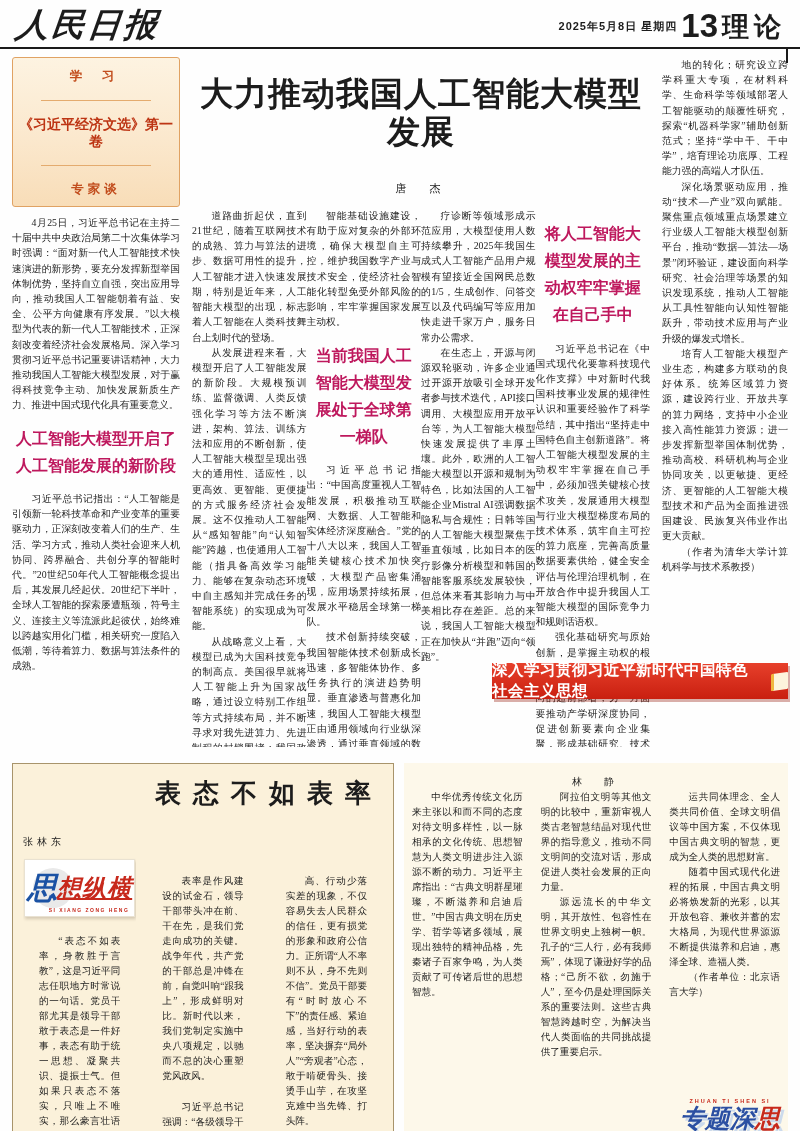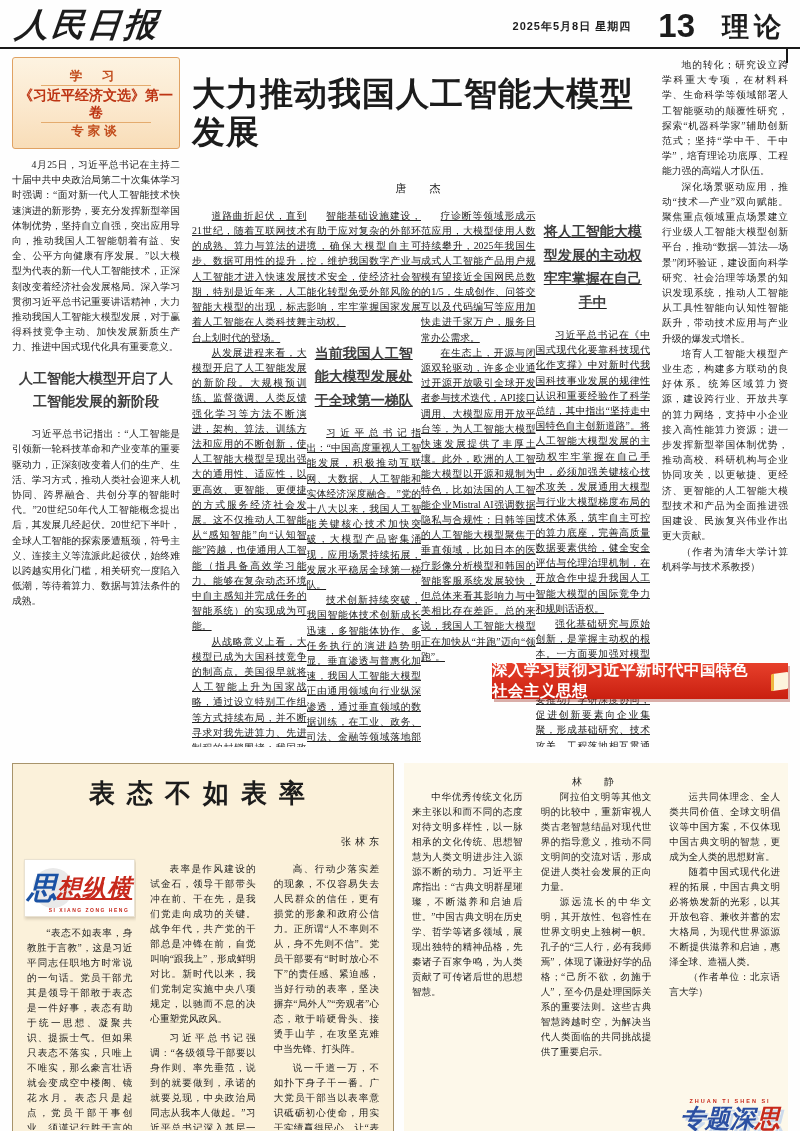--- a/index.html
+++ b/index.html
@@ -3,62 +3,62 @@
 <meta charset="utf-8">
 <style>
   html,body{margin:0;padding:0;}
   body{width:800px;height:1131px;background:#fefefe;position:relative;overflow:hidden;
        font-family:"Liberation Serif","DejaVu Serif",serif;color:#1c1c1c;}
   
   .header{display:flex;align-items:flex-end;justify-content:space-between;
           padding:8px 14px 6px 16px;border-bottom:2px solid #1a1a1a;position:relative;}
   .masthead{font-family:"DejaVu Serif",serif;font-weight:900;font-style:italic;
             font-size:33px;letter-spacing:3px;transform:skewX(-6deg);line-height:1;}
-  .header-right{display:flex;align-items:flex-end;gap:27px;}
+  .header-right{display:flex;align-items:flex-end;gap:4px;}
   .pub-date{font-family:"Liberation Sans",sans-serif;font-weight:bold;font-size:11px;margin-bottom:7px;letter-spacing:1px;}
   .page-no{font-family:"Liberation Sans",sans-serif;font-weight:bold;font-size:33px;line-height:.9;}
   .section-name{font-family:"Liberation Sans",sans-serif;font-weight:900;font-size:27px;line-height:.95;letter-spacing:5px;}
   .corner-hook{position:absolute;right:12px;bottom:-16px;width:2px;height:16px;background:#1a1a1a;}
   
   .top{position:relative;margin:8px 12px 0;display:flex;gap:12px;height:690px;}
   .col-a{width:168px;height:690px;overflow:hidden;flex:none;}
   .expert-box{background:linear-gradient(180deg,#fdf3e1 0%,#fbe8cd 55%,#f8ddb8 100%);
-              border:1px solid #e0a263;border-radius:3px;height:92px;box-sizing:border-box;
+              border:1px solid #e0a263;border-radius:3px;height:150px;box-sizing:border-box;
               padding:10px 6px 8px;text-align:center;display:flex;flex-direction:column;justify-content:space-between;margin-bottom:8px;}
   .eb-line{border:none;border-top:1px solid #e4ab6e;width:72%;margin:0 auto;}
   .eb-t1{color:#c24d1d;font-family:"Liberation Sans",sans-serif;font-weight:bold;font-size:12.5px;letter-spacing:8px;}
   .eb-t2{color:#bd3514;font-family:"Liberation Sans",sans-serif;font-weight:900;font-size:14px;line-height:1.25;}
   .eb-t3{color:#c24d1d;font-family:"Liberation Sans",sans-serif;font-weight:bold;font-size:12.5px;letter-spacing:4px;}
   .body-text p{font-size:9.8px;line-height:15.2px;text-align:justify;text-indent:2em;margin:0;}
-  .colsub{font-family:"Liberation Sans",sans-serif;font-weight:900;font-size:14px;line-height:1.7;
-          text-align:center;margin:12px 2px;color:#404040;}
+  .colsub{font-family:"Liberation Sans",sans-serif;font-weight:900;font-size:16px;line-height:1.7;
+          text-align:center;margin:12px 2px;color:#be185d;}
   .main-center{flex:1;display:flex;flex-direction:column;height:690px;min-width:0;}
   .main-title{font-family:"Liberation Sans",sans-serif;font-weight:900;font-size:33px;
-              text-align:left;letter-spacing:1px;margin:18px 0 0;line-height:1.15;}
+              text-align:center;letter-spacing:1px;margin:18px 0 0;line-height:1.15;}
   .main-byline{text-align:center;font-size:11px;letter-spacing:6px;margin:30px 0 12px;}
-  .cols4{flex:1;display:flex;gap:0;overflow:hidden;text-decoration:underline;}
+  .cols4{flex:1;display:flex;gap:0;overflow:hidden;}
   .ncol{flex:1;overflow:hidden;min-width:0;}
   .col-f{width:126px;flex:none;height:604px;overflow:hidden;}
   
   .banner{position:absolute;right:0;top:606px;width:296px;height:36px;
           background:linear-gradient(180deg,#e7402b,#c91f10);color:#fff;display:flex;align-items:center;
           justify-content:center;gap:14px;font-family:"Liberation Sans",sans-serif;font-weight:900;
           font-size:15.5px;letter-spacing:.5px;box-shadow:2px 3px 0 rgba(150,25,12,.35);}
   .book-icon{width:14px;height:17px;background:#fdf4dc;border-left:3px solid #f0b63e;
              transform:skewY(-8deg);border-radius:1px;flex:none;}
   
   .bottom{margin:16px 12px 0;display:flex;gap:10px;height:374px;}
   .thought-box{width:382px;flex:none;box-sizing:border-box;border:1px solid #a8946b;background:#fbf1da;
                padding:8px 10px 6px;display:flex;flex-direction:column;}
   .thought-title{font-family:"Liberation Sans",sans-serif;font-weight:900;font-size:26px;
-                 text-align:center;letter-spacing:12px;margin:4px 0 4px;}
-  .thought-byline{text-align:right;font-size:10px;letter-spacing:4px;margin:20px 0 8px;}
+                 text-align:right;letter-spacing:12px;margin:4px 0 16px;}
+  .thought-byline{text-align:left;font-size:10px;letter-spacing:4px;margin:8px 0 8px;}
   .tcols{flex:1;display:flex;gap:10px;overflow:hidden;}
   .tcol{flex:1;overflow:hidden;min-width:0;}
-  .tcol p{font-size:9.6px;line-height:15px;text-align:justify;text-indent:2em;margin:4px;}
+  .tcol p{font-size:9.6px;line-height:15px;text-align:justify;text-indent:2em;margin:16px;}
   .sxzh{background:#fff;border:1px solid #e9e2d2;box-shadow:1px 2px 3px rgba(60,40,20,.2);
         height:56px;margin:2px 1px 8px;position:relative;display:flex;align-items:center;justify-content:center;}
   .sxzh::before{content:"";position:absolute;left:8px;top:8px;width:40px;height:40px;border-radius:50%;background:#e9e9e9;}
   .sxzh-big{font-family:"DejaVu Serif",serif;font-weight:900;font-style:italic;font-size:30px;color:#1b52a4;position:relative;line-height:1;}
   .sxzh-rest{font-family:"DejaVu Serif",serif;font-weight:900;font-style:italic;font-size:24px;color:#c7291c;letter-spacing:1px;position:relative;text-decoration:underline;}
   .sxzh-sub{position:absolute;right:5px;bottom:3px;font-family:"Liberation Sans",sans-serif;
             font-weight:bold;font-size:5px;color:#c7291c;letter-spacing:1.5px;}
   .classic{flex:1;background:#fdf8ea;box-sizing:border-box;padding:4px 8px 6px;position:relative;
            display:flex;flex-direction:column;min-width:0;}
   .classic-title{font-family:"Liberation Sans",sans-serif;font-weight:900;font-size:23px;

